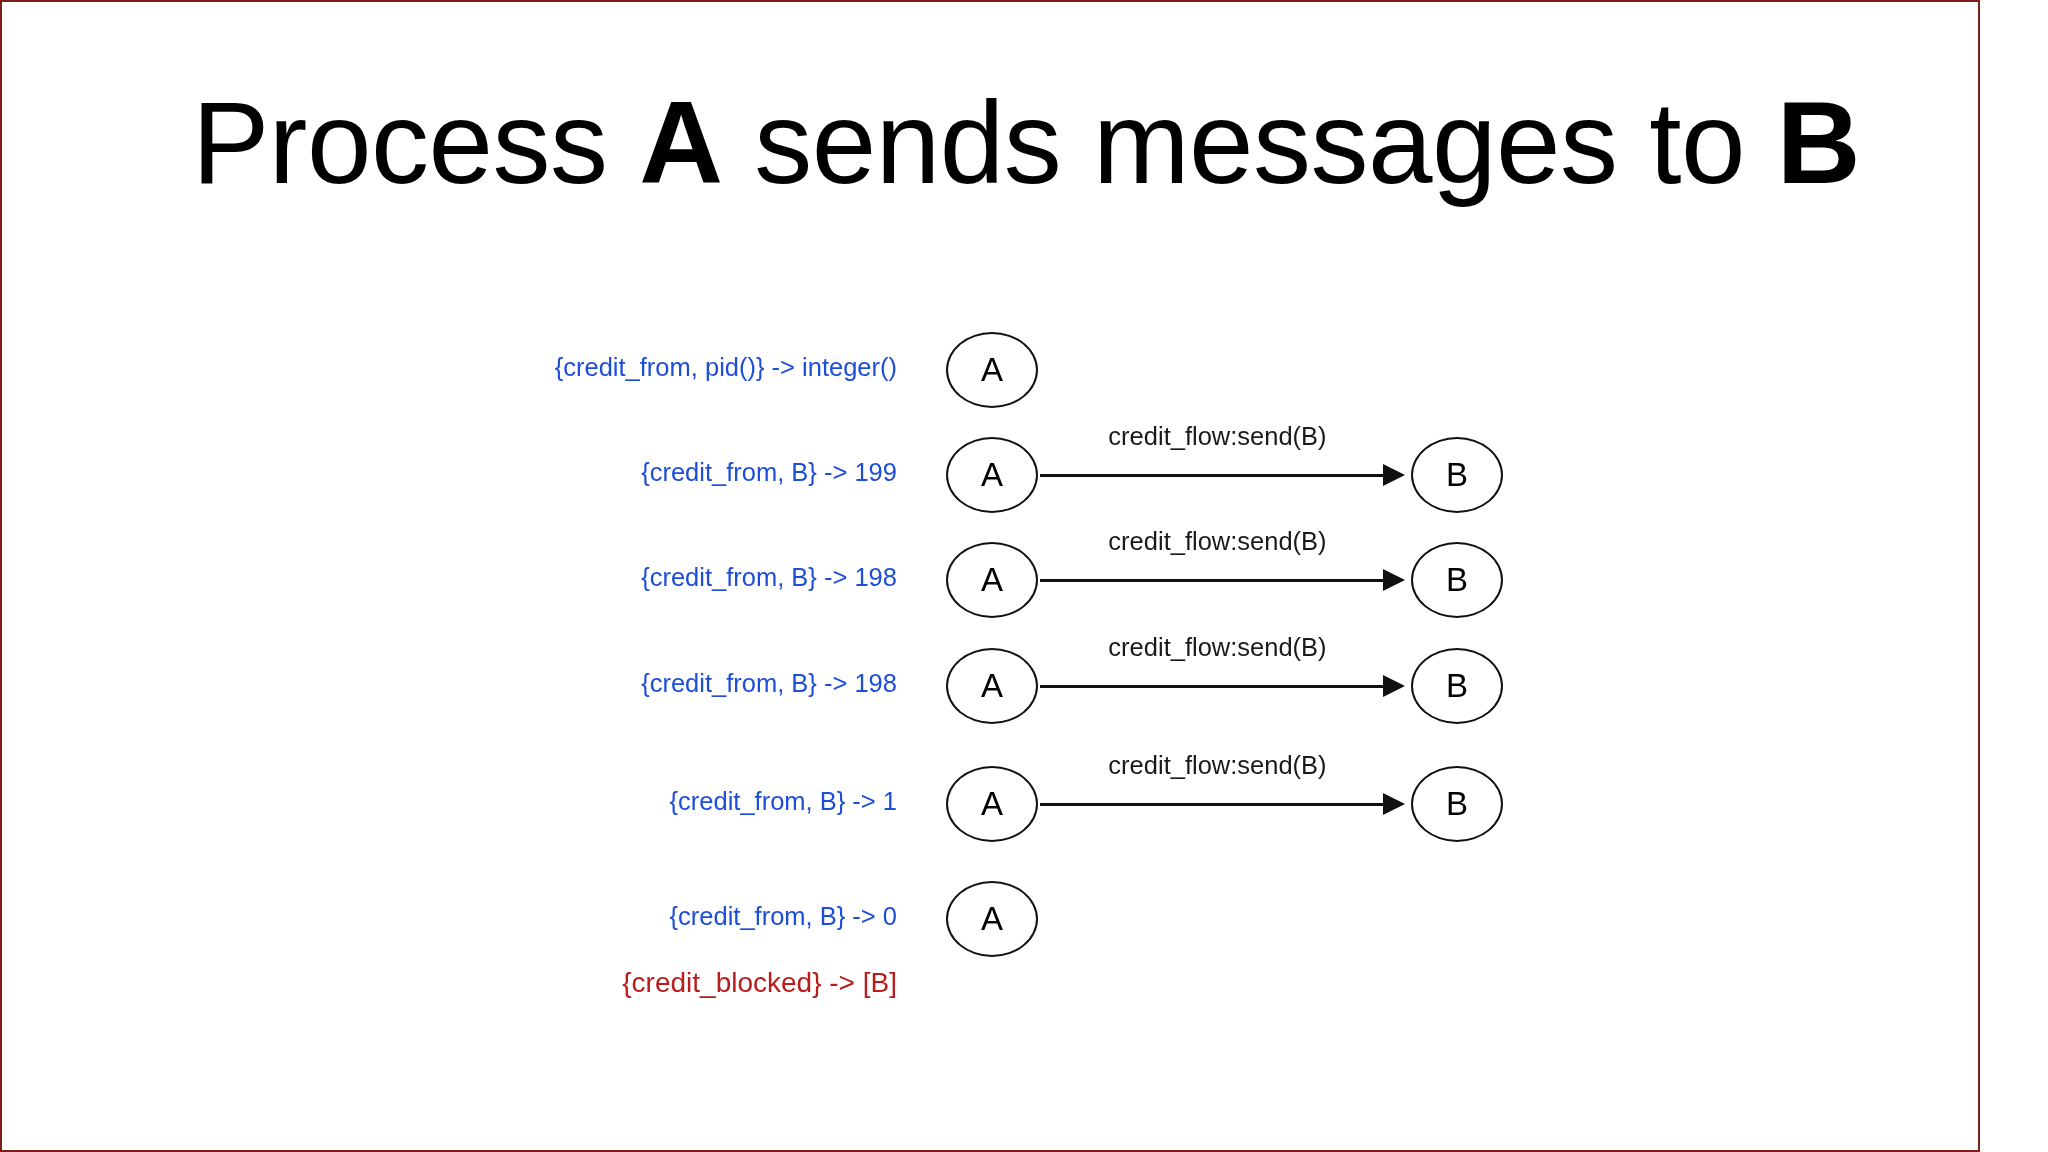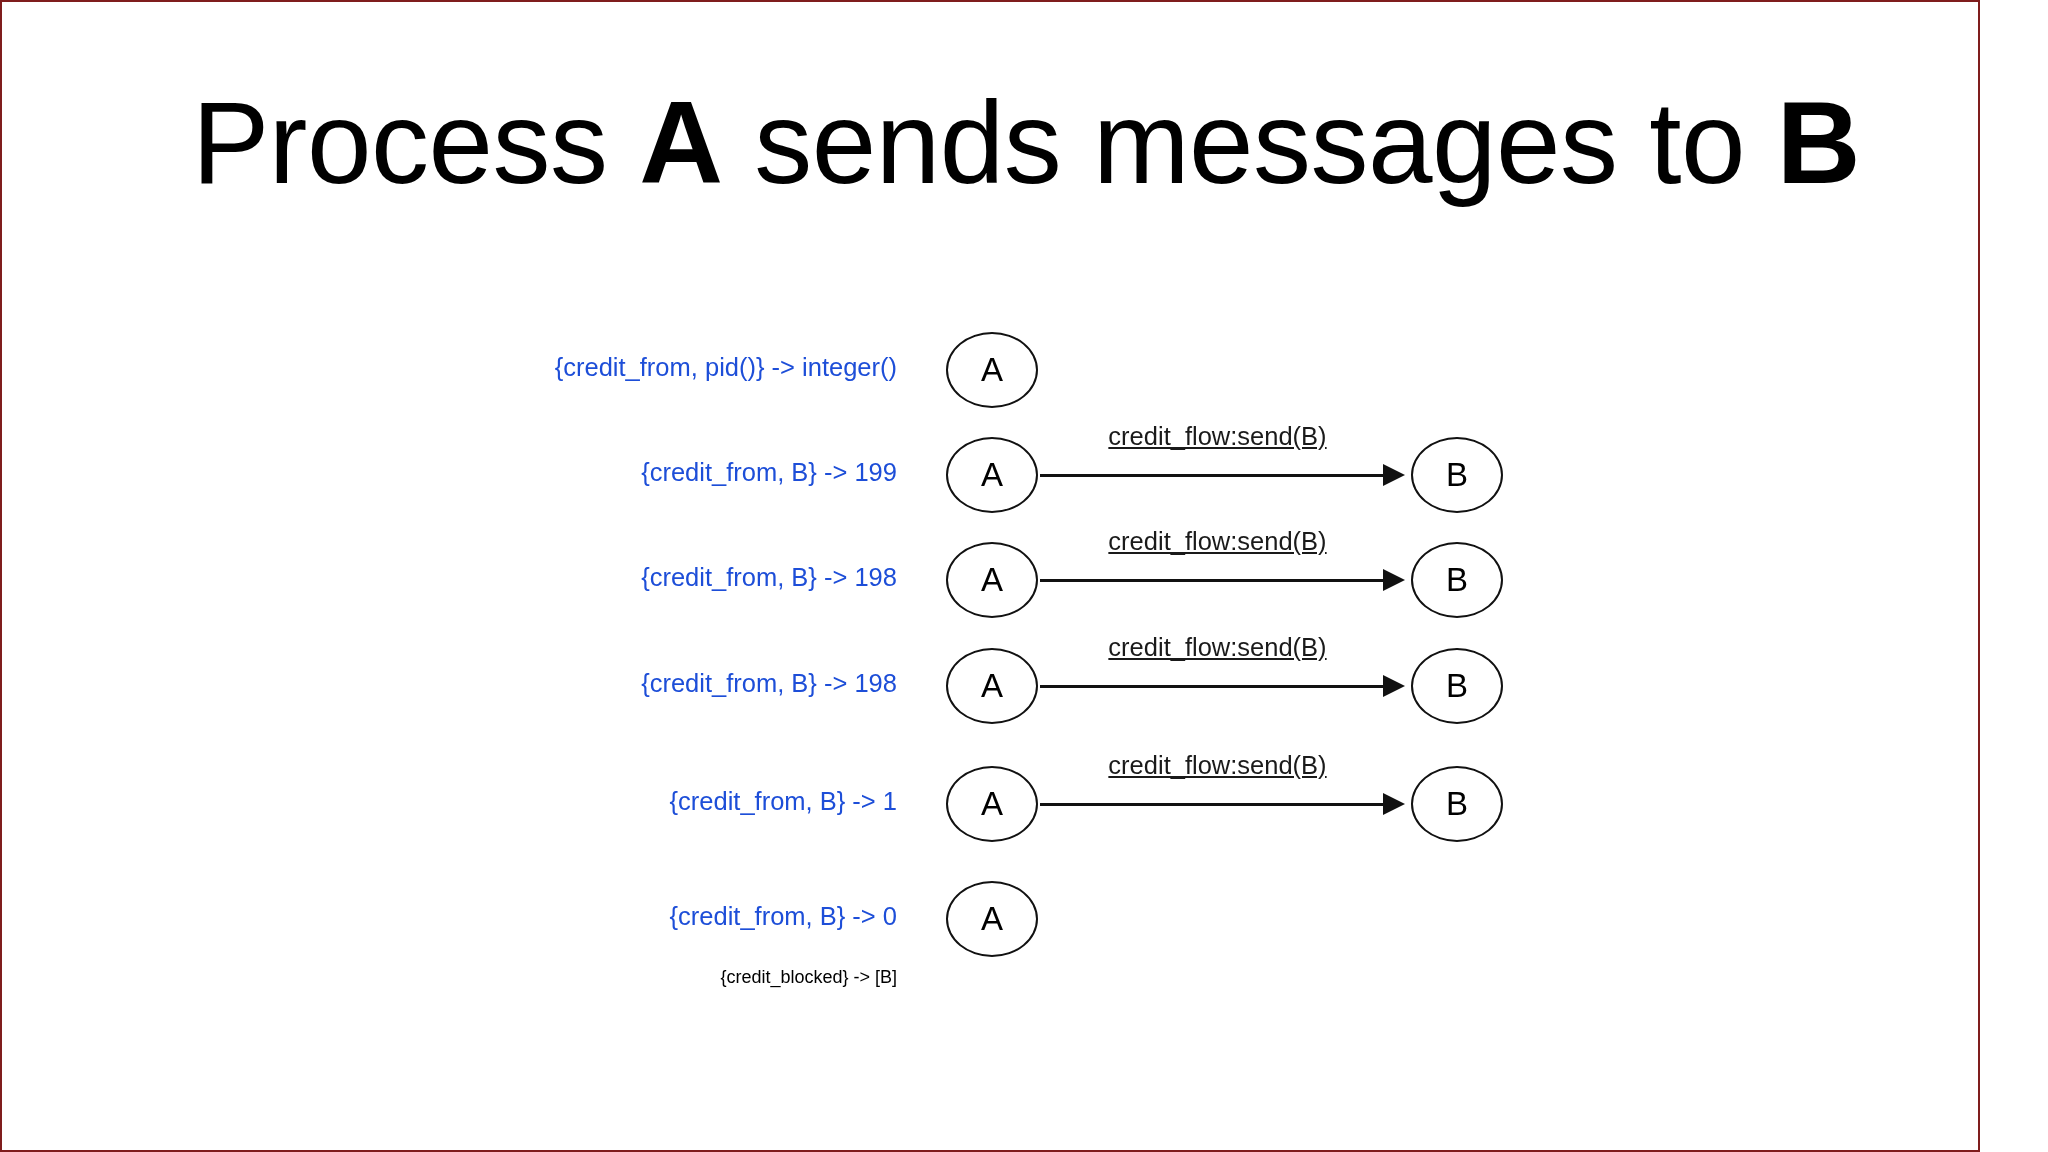--- a/index.html
+++ b/index.html
@@ -104,29 +104,28 @@
   
   .edge-label {
     position: absolute;
     left: 1038px;
     width: 355px;
     top: -53px;
     text-align: center;
     font-size: 25.5px;
     color: #1a1a1a;
     white-space: nowrap;
-    text-decoration: underline;
   }
   
   .tail-label {
     position: absolute;
     right: 1153px;
     top: -17px;
-    font-size: 18px;
-    color: #000000;
+    font-size: 28px;
+    color: #b91c1c;
     white-space: nowrap;
   }
 </style>
 </head>
 <body>
 
 <div id="slide">
 
   <div id="title"><span>Process </span><span class="b">A</span><span> sends messages to </span><span class="b">B</span></div>
 

